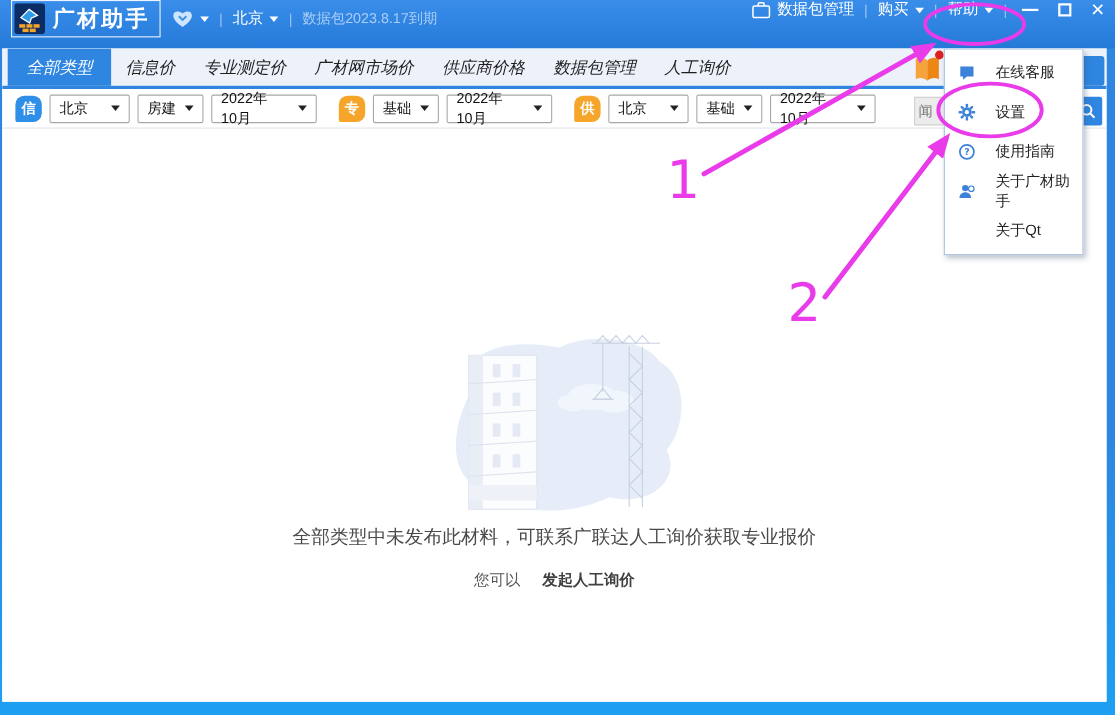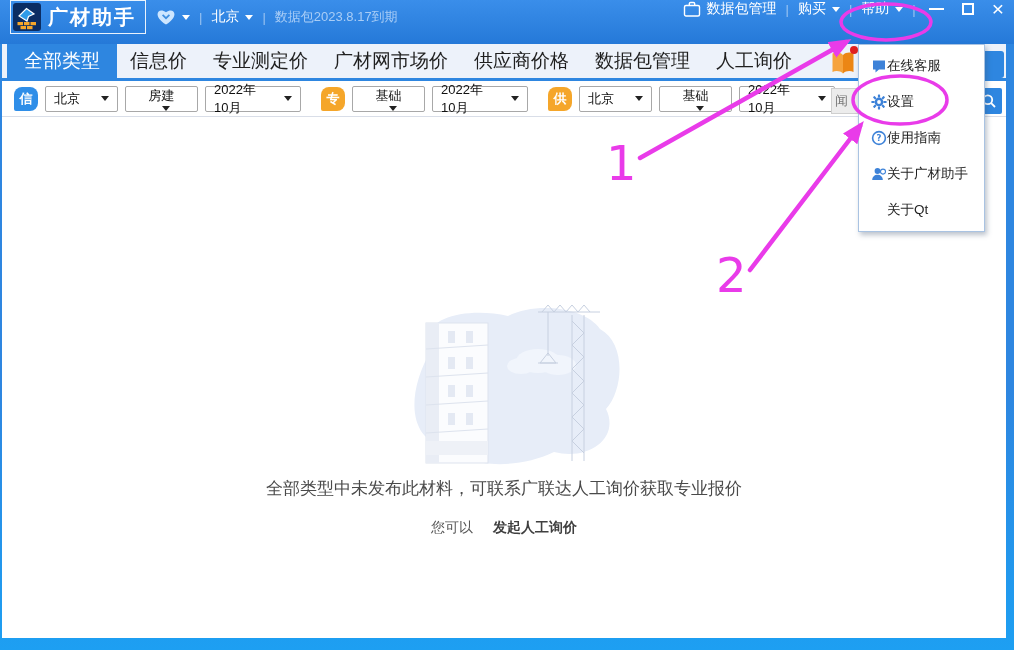--- a/index.html
+++ b/index.html
@@ -22,50 +22,50 @@
   .tb-icon{margin-right:6px;display:flex;}
   .winctl{display:flex;align-items:center;gap:18px;margin-left:4px;}
   .ctl-min{width:15px;height:2px;background:#fff;}
   .ctl-max{width:12px;height:12px;border:2px solid #fff;box-sizing:border-box;}
   .ctl-close{font-size:21px;line-height:16px;color:#fff;font-weight:400;}
   .vip{margin-left:10px;display:flex;}
   
   .body{position:absolute;top:44px;left:2px;right:8px;bottom:12px;background:#fff;overflow:hidden;}
   .tabbar{position:absolute;top:0;left:0;right:0;height:37px;background:#edf2fa;
     border-bottom:3px solid #2e86e0;box-sizing:border-box;display:flex;align-items:stretch;padding-left:5px;}
-  .tab{display:flex;align-items:center;padding:0 13px;font-size:19px;color:#1f1f1f;cursor:default;}
+  .tab{display:flex;align-items:center;padding:0 13px;font-size:15px;color:#1f1f1f;cursor:default;font-style:italic;}
   .tab.active{background:#2e86e0;color:#fff;padding:0 17px;}
   .filterbar{position:absolute;top:37px;left:0;right:0;height:36px;background:#fff;
     border-bottom:1px solid #d9dee8;box-sizing:border-box;display:flex;align-items:center;padding-left:12px;gap:7px;}
   .badge{width:24px;height:24px;border-radius:8px 8px 8px 2px;color:#fff;font-size:13px;font-weight:bold;
     display:flex;align-items:center;justify-content:center;flex:none;}
   .badge.blue{background:#2f8ee8;}
   .badge.orange{background:#f5a62a;}
   .gap{width:6px;flex:none;}
   .dd{height:26px;border:1px solid #a8a8a8;border-radius:2px;background:#fff;display:flex;align-items:center;
     justify-content:space-between;padding:0 8px;font-size:13px;color:#111;box-sizing:border-box;flex:none;cursor:default;}
   .dd .dcaret{width:0;height:0;border-left:4px solid transparent;border-right:4px solid transparent;border-top:5px solid #222;margin-left:8px;}
-  .w73{width:73px;}.w61{width:73px;flex-direction:column;}.w96{width:96px;gap:19px;}
+  .w73{width:73px;}.w61{width:60px;}.w96{width:96px;gap:19px;}
   .main{position:absolute;top:73px;left:0;right:0;bottom:0;background:#fff;}
   .illu{position:absolute;left:386px;top:184px;}
   .empty-msg{position:absolute;top:360px;left:0;right:0;text-align:center;font-size:17px;color:#4a4a4a;}
   .empty-action{position:absolute;top:402px;left:0;right:0;text-align:center;font-size:14px;color:#555;}
   .empty-action .link{color:#404040;font-weight:bold;margin-left:20px;cursor:pointer;}
   
   .book{position:absolute;left:830px;top:49px;z-index:5;width:26px;height:28px;}
   .book .dot{position:absolute;right:-2px;top:-3px;width:8px;height:8px;border-radius:50%;background:#e02020;}
   .hidden-btn{position:absolute;left:958px;top:51px;width:46px;height:27px;background:#2e86e0;border-radius:3px;z-index:4;}
   .partial-input{position:absolute;left:831px;top:88px;width:132px;height:26px;background:#ececec;border:1px solid #cfcfcf;
     box-sizing:border-box;color:#777;font-size:13px;display:flex;align-items:center;padding-left:3px;z-index:4;}
   .search-btn{position:absolute;left:967px;top:88px;width:35px;height:26px;background:#2e86e0;border-radius:2px;
     display:flex;align-items:center;justify-content:flex-end;padding-right:5px;box-sizing:border-box;z-index:4;cursor:pointer;}
   
   .menu{position:absolute;left:858px;top:44px;width:127px;background:#fff;border:1px solid #a9c3e2;
     box-shadow:2px 3px 5px rgba(60,80,110,.35);z-index:10;padding:3px 0;box-sizing:border-box;}
-  .menu-item{height:36px;display:flex;align-items:center;padding-left:12px;gap:0;font-size:13.5px;color:#1f1f1f;cursor:pointer;}
+  .menu-item{height:36px;display:flex;align-items:center;padding-left:12px;gap:18px;font-size:13.5px;color:#1f1f1f;cursor:pointer;}
   .mi-icon{width:16px;height:16px;flex:none;display:flex;}
   
   .annot{position:absolute;left:0;top:0;z-index:60;pointer-events:none;}
 </style>
 </head>
 <body>
 
 <div class="window">
 
   <div class="titlebar">

